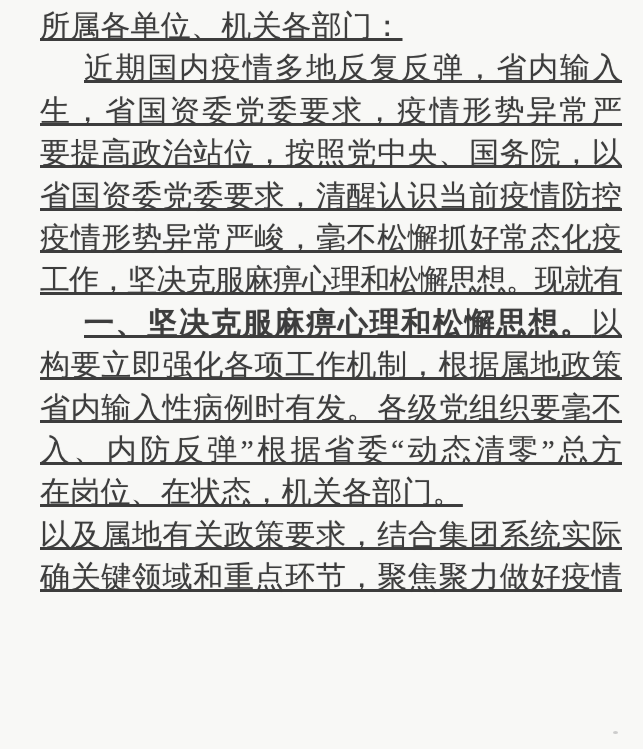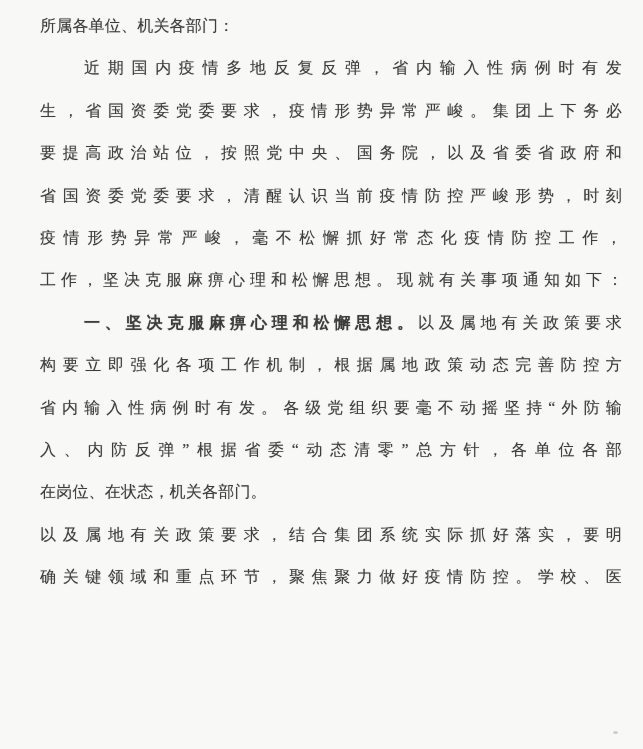--- a/index.html
+++ b/index.html
@@ -19,26 +19,27 @@
     position: absolute;
     left: 40px;
     top: 5px;
     width: 582px;
   }
   .line {
     width: 100%;
     box-sizing: border-box;
     height: 42.4px;
     line-height: 42.4px;
-    font-size: 16px;
+    font-size: 30px;
     letter-spacing: 0.2px;
     color: var(--ink, #3d3d3d);
     text-shadow: 0 0 1px rgba(70,70,70,0.38);
     white-space: normal;
     overflow: hidden;
+    text-decoration: underline;
   }
   .line.justify {
     text-align: justify;
     text-align-last: justify;
   }
   .line.indent {
     padding-left: 44px;
   }
   .line.tight {
     letter-spacing: -1px;

